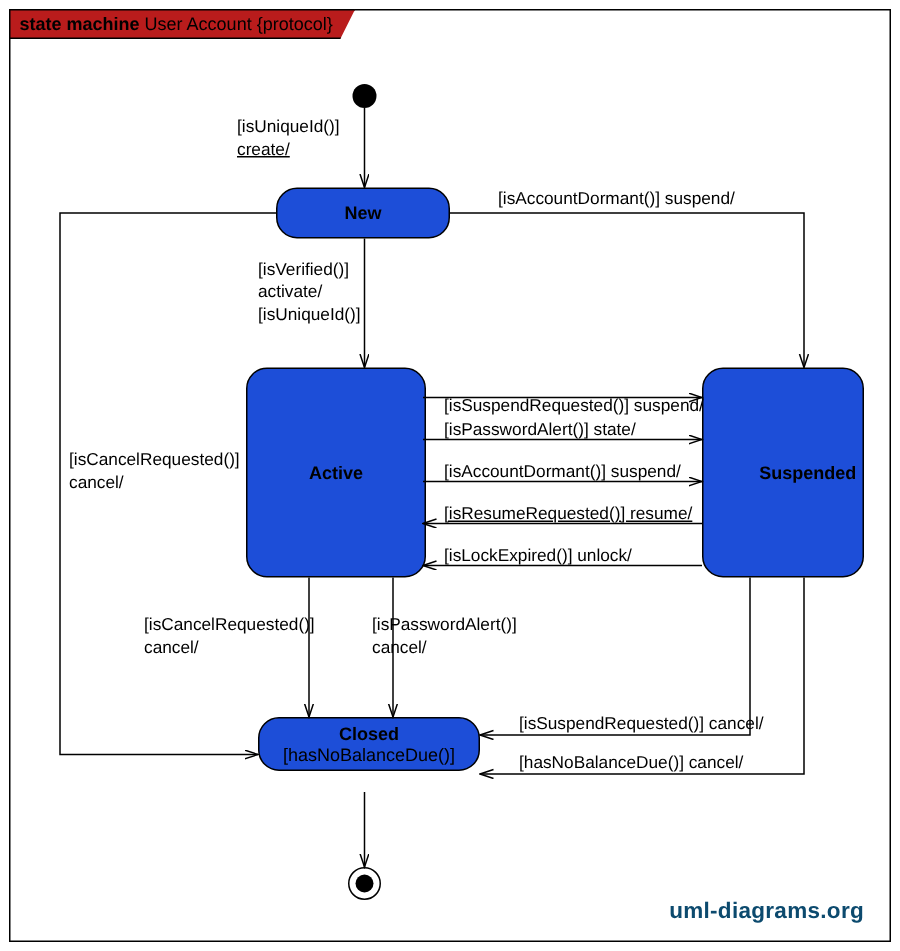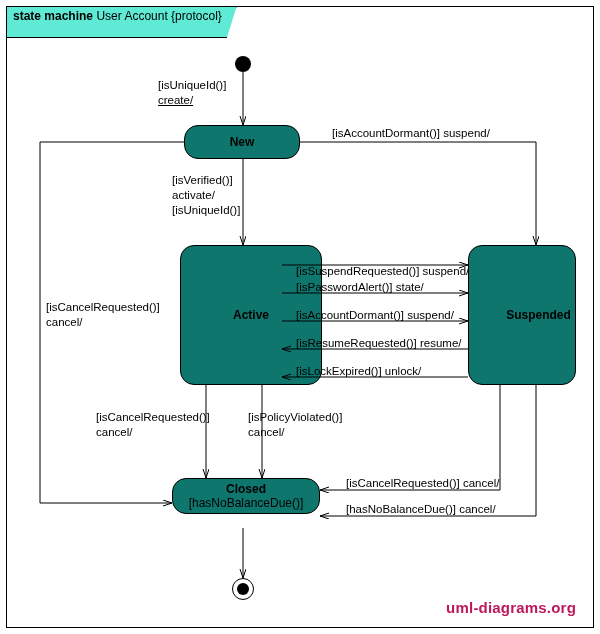--- a/index.html
+++ b/index.html
@@ -22,35 +22,35 @@
     top: 6px;
     width: 588px;
     height: 622px;
     border: 1px solid #000;
     box-sizing: border-box;
   }
   .frame-tab {
     position: absolute;
     left: -1px;
     top: -1px;
-    height: 32px;
+    height: 20px;
     border: 1px solid #000;
     border-left: 1px solid #000;
     box-sizing: border-box;
-    background: #5eead4;
+    background: #b91c1c;
     padding: 2px 14px 2px 6px;
     white-space: nowrap;
     clip-path: polygon(0 0, 100% 0, calc(100% - 10px) 100%, 0 100%);
   }
   .frame-tab .kw { font-weight: bold; }
   .state {
     position: absolute;
     border: 1px solid #000;
     border-radius: 14px;
-    background: #0f766e;
+    background: #1d4ed8;
     text-align: center;
     box-sizing: border-box;
     display: flex;
     flex-direction: column;
     justify-content: center;
   }
   .state .name { font-weight: bold; }
   .state .sub { font-weight: normal; }
   .initial {
     position: absolute;
@@ -86,21 +86,21 @@
   svg.edges {
     position: absolute;
     left: 0;
     top: 0;
     width: 600px;
     height: 634px;
     pointer-events: none;
   }
   .watermark {
     position: absolute;
-    color: #be185d;
+    color: #0c4a6e;
     font-weight: bold;
     font-size: 15px;
     right: 24px;
     bottom: 18px;
     letter-spacing: 0.2px;
   }
 </style>
 </head>
 <body>
 
@@ -114,21 +114,21 @@
 
   <div class="initial" style="left:235px; top:56px;"></div>
 
   <div class="final-outer" style="left:232px; top:578px;">
     <div class="final-inner"></div>
   </div>
 
   <div class="state" style="left:184px; top:125px; width:116px; height:34px;">
     <div class="name">New</div>
   </div>
-  <div class="state" style="left:180px; top:245px; width:142px; height:140px;">
+  <div class="state" style="left:164px; top:245px; width:120px; height:140px;">
     <div class="name">Active</div>
   </div>
   <div class="state" style="left:468px; top:245px; width:108px; height:140px;padding-left:33px;">
     <div class="name">Suspended</div>
   </div>
   <div class="state" style="left:172px; top:478px; width:148px; height:36px;">
     <div class="name">Closed</div>
     <div class="sub">[hasNoBalanceDue()]</div>
   </div>
 
@@ -171,25 +171,25 @@
   <div class="label small" style="left:172px; top:203px;">[isUniqueId()]</div>
 
   <div class="label small" style="left:332px; top:126px;">[isAccountDormant()] suspend/</div>
 
   <div class="label small" style="left:46px; top:300px;">[isCancelRequested()]</div>
   <div class="label small" style="left:46px; top:315px;">cancel/</div>
 
   <div class="label small" style="left:296px; top:252px;margin-top:12px;">[isSuspendRequested()] suspend/</div>
   <div class="label small" style="left:296px; top:280px;">[isPasswordAlert()] state/</div>
   <div class="label small" style="left:296px; top:308px;">[isAccountDormant()] suspend/</div>
-  <div class="label small" style="left:296px; top:336px;">[isResumeRequested()] resume/</div>
+  <div class="label small" style="left:296px; top:336px;text-decoration:underline;">[isResumeRequested()] resume/</div>
   <div class="label small" style="left:296px; top:364px;">[isLockExpired()] unlock/</div>
 
   <div class="label small" style="left:96px; top:410px;">[isCancelRequested()]</div>
   <div class="label small" style="left:96px; top:425px;">cancel/</div>
-  <div class="label small" style="left:248px; top:410px;">[isPolicyViolated()]</div>
+  <div class="label small" style="left:248px; top:410px;">[isPasswordAlert()]</div>
   <div class="label small" style="left:248px; top:425px;">cancel/</div>
 
-  <div class="label small" style="left:346px; top:476px;">[isCancelRequested()] cancel/</div>
+  <div class="label small" style="left:346px; top:476px;">[isSuspendRequested()] cancel/</div>
   <div class="label small" style="left:346px; top:502px;">[hasNoBalanceDue()] cancel/</div>
 
   <div class="watermark">uml-diagrams.org</div>
 </div>
 
 </body></html>

